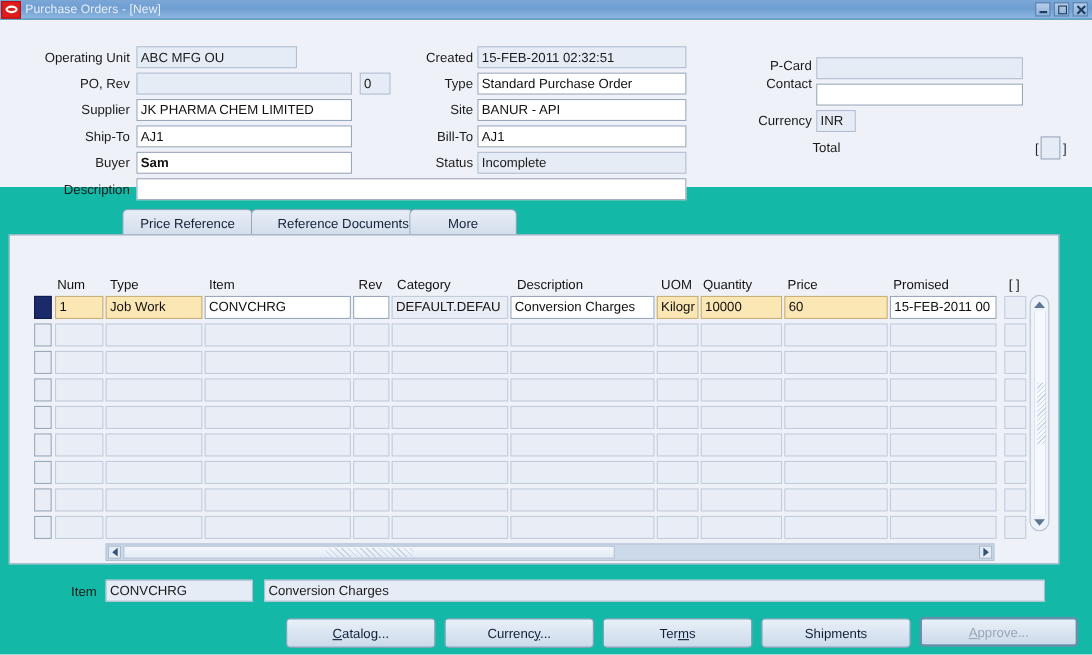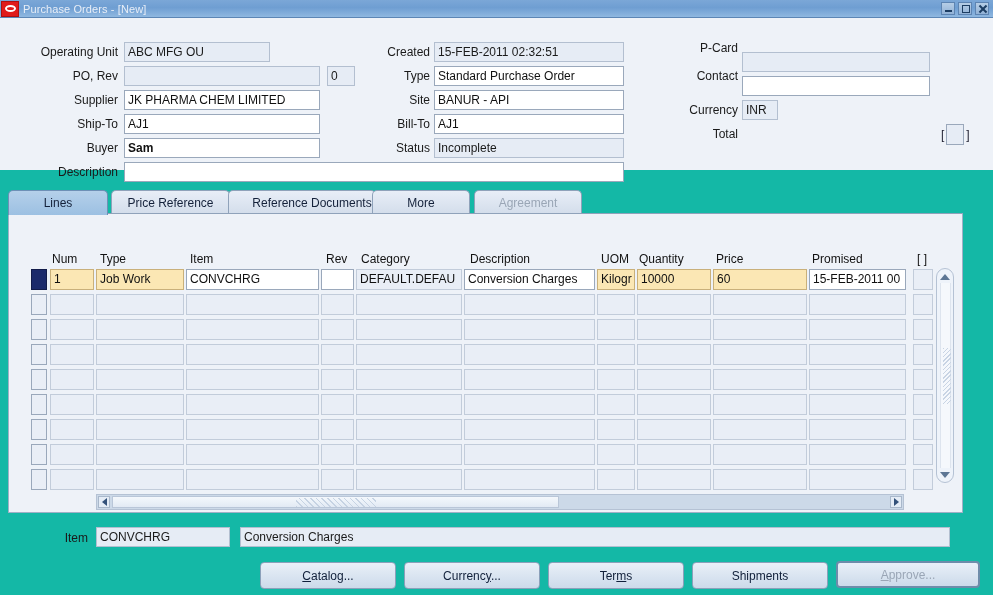--- a/index.html
+++ b/index.html
@@ -271,44 +271,42 @@
 
     <div class="lbl abs" style="left:330px; top:72px; width:100px;">Site</div>
     <div class="fld abs" style="left:434px; top:72px; width:190px;">BANUR - API</div>
 
     <div class="lbl abs" style="left:330px; top:96px; width:100px;">Bill-To</div>
     <div class="fld abs" style="left:434px; top:96px; width:190px;">AJ1</div>
 
     <div class="lbl abs" style="left:330px; top:120px; width:100px;">Status</div>
     <div class="fld ro abs" style="left:434px; top:120px; width:190px;">Incomplete</div>
 
-    <div class="lbl abs" style="left:632px; top:20px; width:106px;">P-Card</div>
+    <div class="lbl abs" style="left:632px; top:32px; width:106px;">P-Card</div>
     <div class="fld ro abs" style="left:742px; top:34px; width:188px;"></div>
 
     <div class="lbl abs" style="left:632px; top:48px; width:106px;">Contact</div>
     <div class="fld abs" style="left:742px; top:58px; width:188px;"></div>
 
     <div class="lbl abs" style="left:632px; top:82px; width:106px;">Currency</div>
     <div class="fld ro abs" style="left:742px; top:82px; width:36px;">INR</div>
 
-    <div class="lbl abs" style="left:632px; top:106px; width:106px;">Total</div>
+    <div class="lbl abs" style="left:658px; top:106px; width:106px;">Total</div>
 
     <div class="ffx" style="left:941px; top:106px;">
       <span>[</span>
       <span class="box"></span>
       <span>]</span>
     </div>
   </div>
 
   <div class="tabstrip">
-    <div class="tab active" style="left:0px;   width:100px;">Lines</div>
     <div class="tab" style="left:103px; width:119px;">Price Reference</div>
     <div class="tab" style="left:220px; width:148px;padding-left:20px;">Reference Documents</div>
     <div class="tab" style="left:364px; width:98px;">More</div>
-    <div class="tab disabled" style="left:466px; width:108px;">Agreement</div>
   </div>
 
   <div class="tabpanel"></div>
 
   <div class="colhdr" style="left:52px;  top:252px;">Num</div>
   <div class="colhdr" style="left:100px; top:252px;">Type</div>
   <div class="colhdr" style="left:190px; top:252px;">Item</div>
   <div class="colhdr" style="left:326px; top:252px;">Rev</div>
   <div class="colhdr" style="left:361px; top:252px;">Category</div>
   <div class="colhdr" style="left:470px; top:252px;">Description</div>

